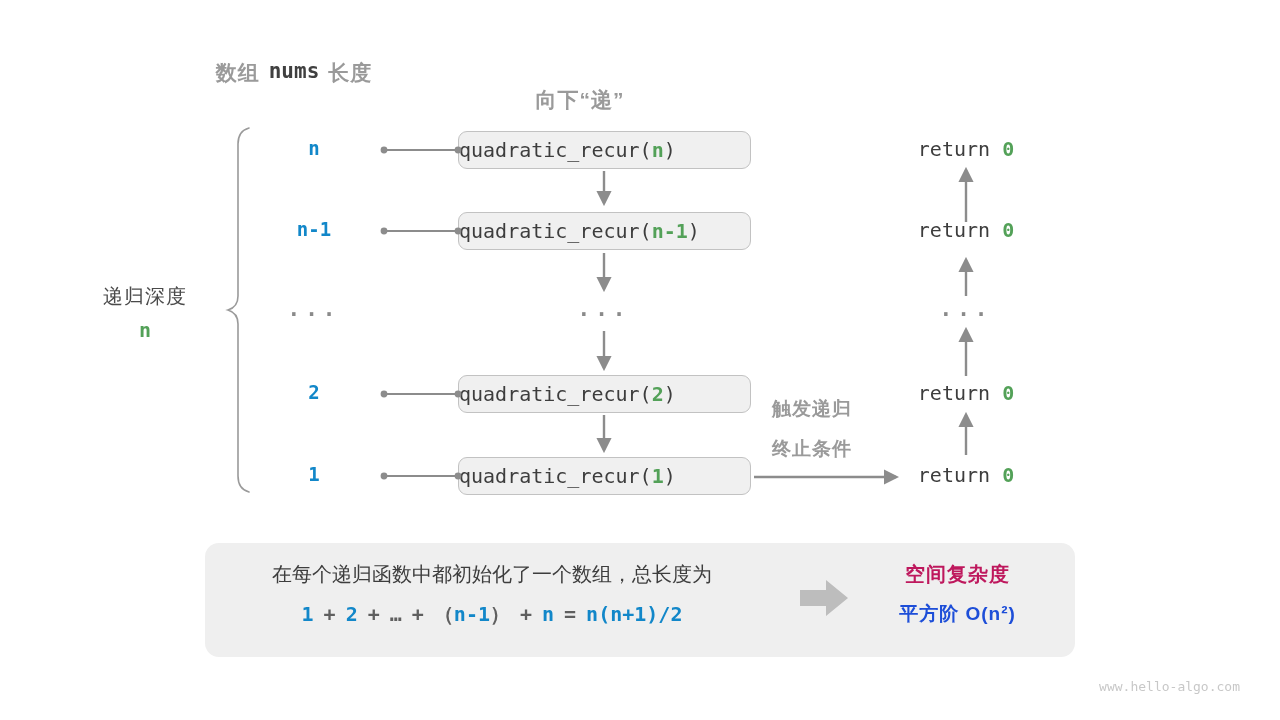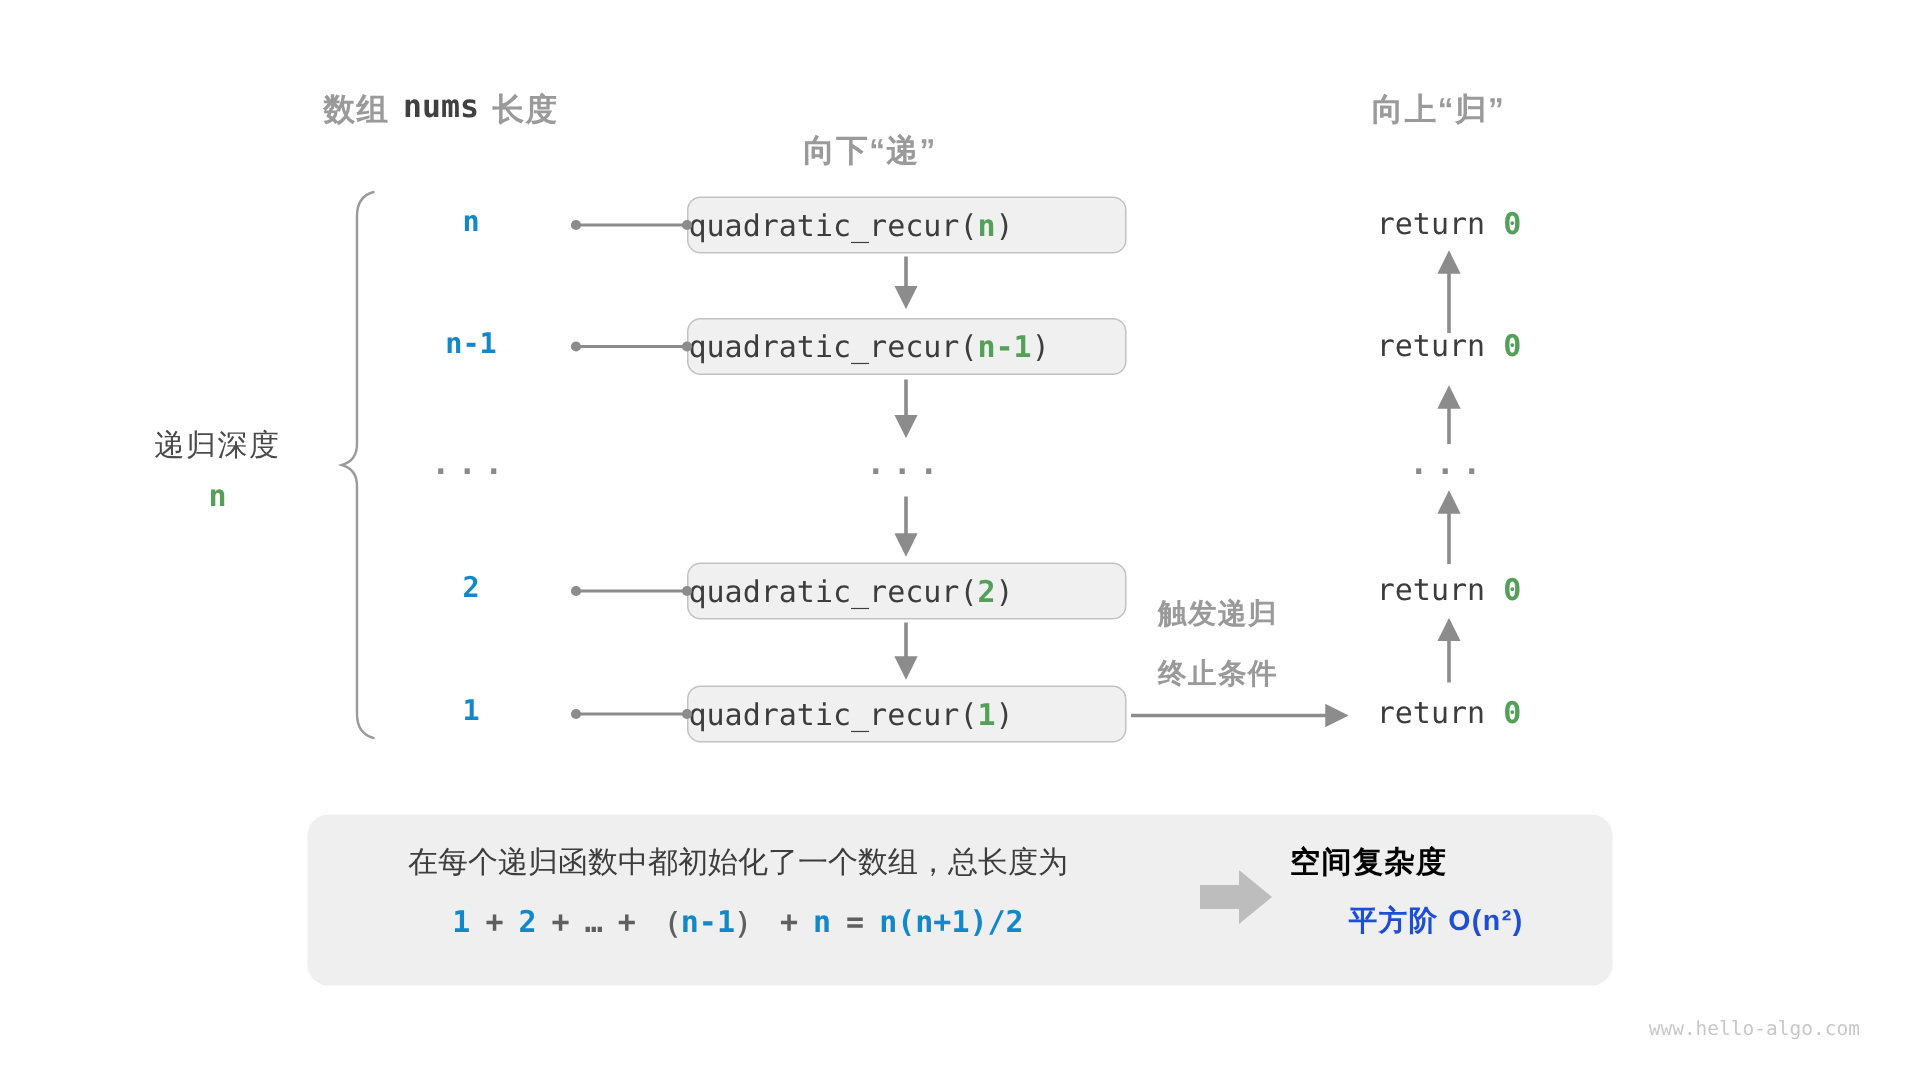--- a/index.html
+++ b/index.html
@@ -28,41 +28,38 @@
   
   .note-line{width:170px;text-align:center;font-size:19px;font-weight:700;color:#9a9a9a;letter-spacing:1px;}
   
   .summary{left:205px;top:543px;width:870px;height:114px;background:#efefef;border-radius:14px;}
   .sum-line1{left:232px;top:561px;width:520px;text-align:center;font-size:20px;color:#3d3d3d;font-weight:500;}
   .formula{left:232px;top:601px;width:520px;display:flex;justify-content:center;align-items:baseline;gap:10px;
            font-size:20px;font-weight:700;}
   .f-blue{color:#1287c9;font-weight:700;}
   .f-op{color:#5f5f5f;font-weight:700;}
   .f-group{display:inline-flex;align-items:baseline;}
-  .result-title{left:860px;top:561px;width:195px;text-align:left;font-size:20px;font-weight:700;color:#000000;letter-spacing:1px;}
+  .result-title{left:860px;top:561px;width:195px;text-align:center;font-size:20px;font-weight:700;color:#be185d;letter-spacing:1px;}
   .result-value{left:860px;top:601px;width:195px;text-align:center;font-size:19px;font-weight:700;color:#1d4ed8;letter-spacing:1px;}
   
   .watermark{left:1035px;top:679px;width:205px;text-align:right;font-size:13px;color:#c8c8c8;}
   svg.overlay{position:absolute;left:0;top:0;pointer-events:none;}
 </style>
 </head>
 <body>
 
 <div class="canvas">
 
   <div class="abs col-header" style="left:174px;top:59px;width:240px;">
     <span>数组</span>
     <span class="hdr-code mono">nums</span>
     <span>长度</span>
   </div>
   <div class="abs col-header" style="left:480px;top:59px;width:200px;margin-top:27px;">
     <span>向下“递”</span>
-  </div>
-  <div class="abs col-header" style="left:859px;top:59px;width:200px;">
-    <span>向上“归”</span>
   </div>
 
   <div class="abs depth-title" style="left:70px;top:283px;">递归深度</div>
   <div class="abs depth-n mono" style="left:70px;top:318px;">n</div>
 
   <div class="abs depth-label mono" style="left:268px;top:137px;">n</div>
   <div class="abs depth-label mono" style="left:268px;top:218px;">n-1</div>
   <div class="abs ellipsis mono" style="left:268px;top:297px;">...</div>
   <div class="abs depth-label mono" style="left:268px;top:381px;">2</div>
   <div class="abs depth-label mono" style="left:268px;top:463px;">1</div>

